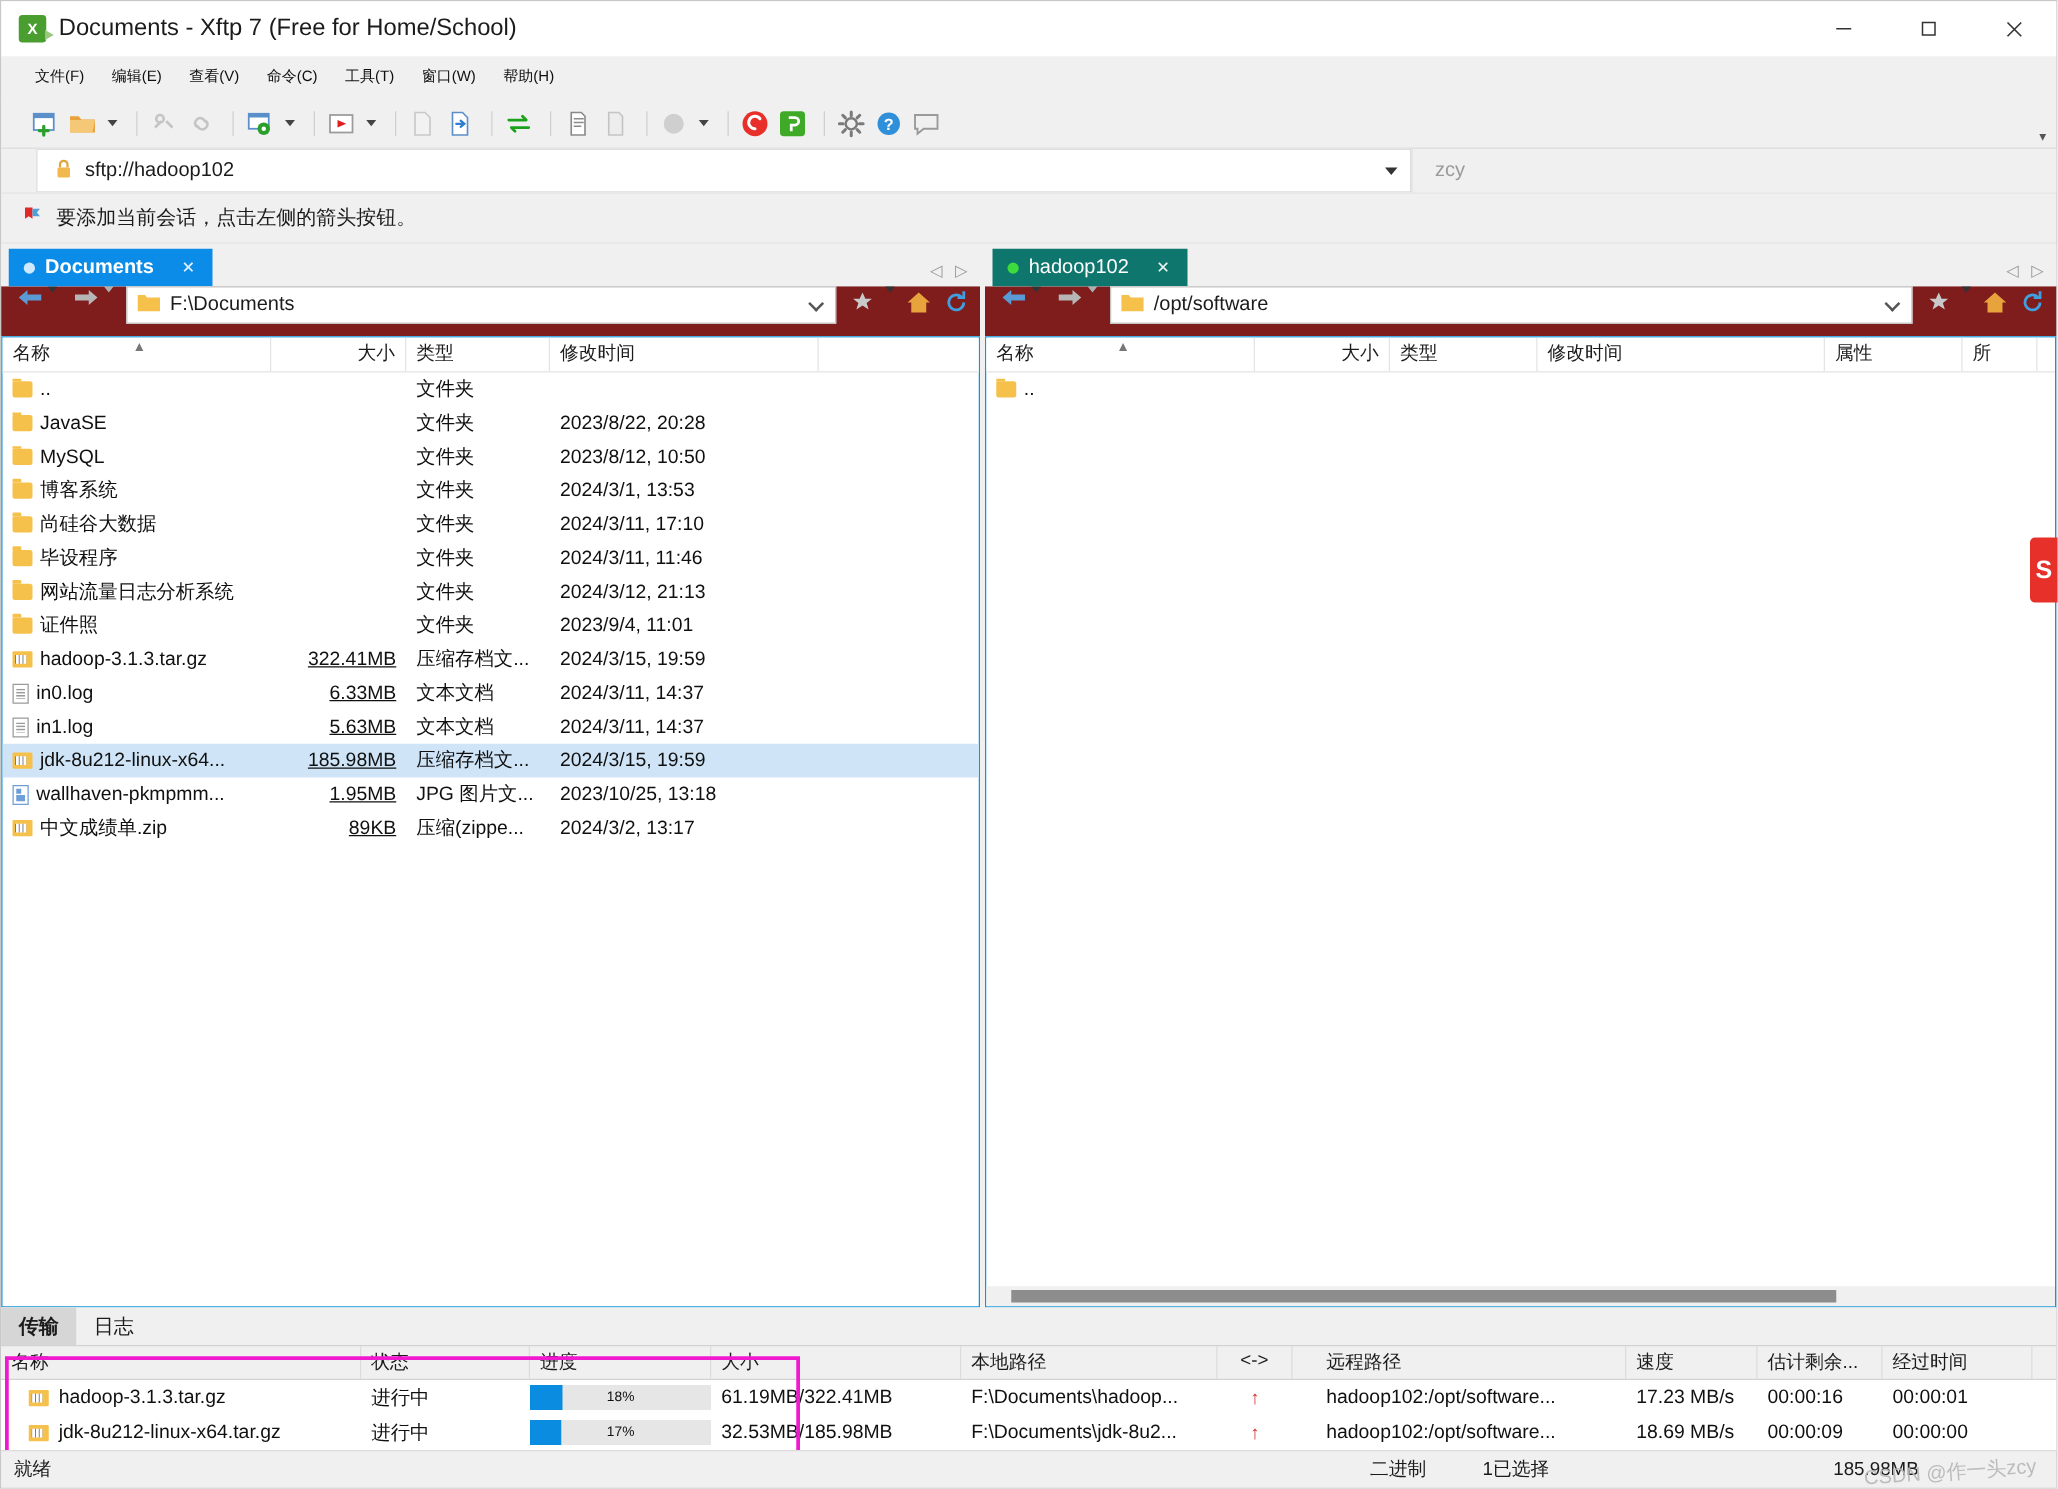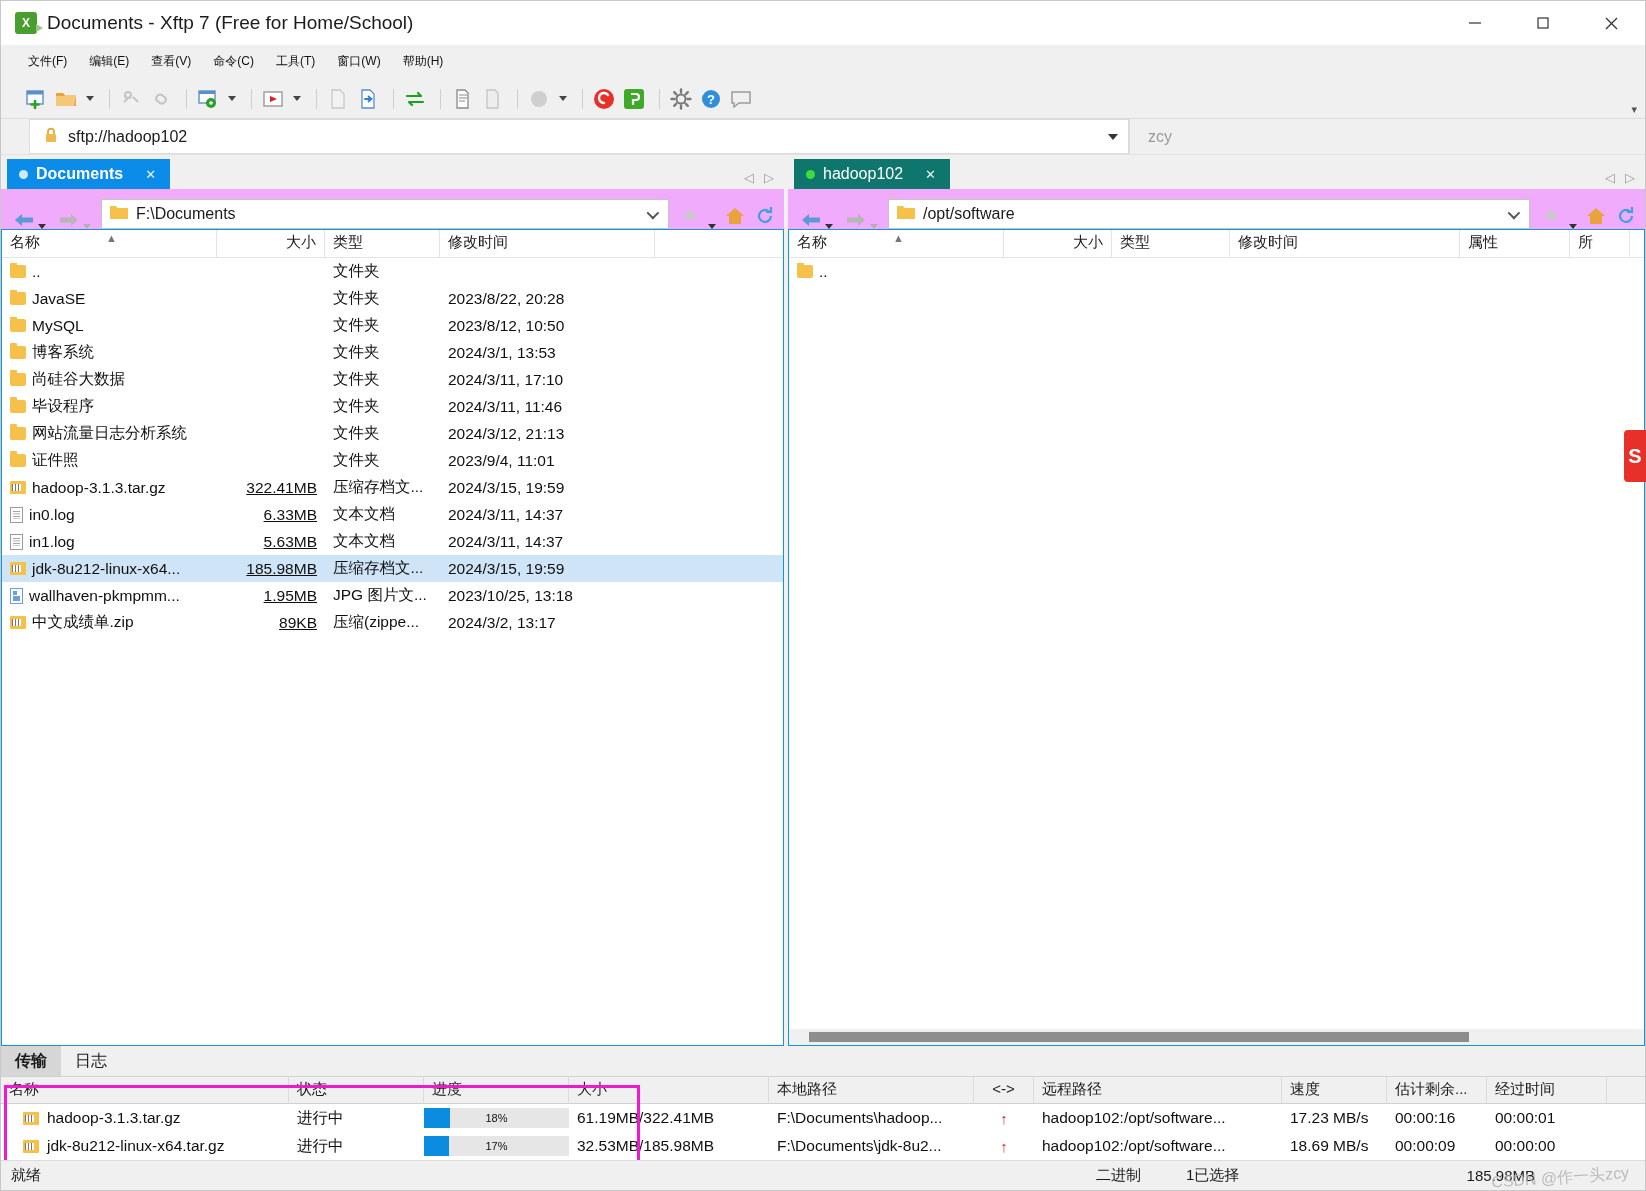--- a/index.html
+++ b/index.html
@@ -119,22 +119,22 @@
   }
   .tab.active { background: #0b8ce8; }
   .tab.inactive { background: #0f766e; font-weight: normal; }
   .tab .dot { width: 9px; height: 9px; border-radius: 50%; margin-right: 8px; }
   .tab.active .dot { background: #cfe8fb; }
   .tab.inactive .dot { background: #3ddc3d; }
   .tab .x { margin-left: 22px; font-size: 13px; opacity: .9; }
   .tab-navs { display:flex; align-items:center; gap:10px; padding: 0 10px 4px 0; color:#9a9a9a; font-size:13px; }
 
   .navrow {
-    height: 40px; flex: 0 0 40px; display: flex; align-items: flex-end;
-    background: #f0abfc; padding: 0 4px;
+    height: 40px; flex: 0 0 40px; display: flex; align-items: flex-start;
+    background: #7f1d1d; padding: 0 4px;
   }
   .nav-arrow { display:flex;align-items:center;margin-left:8px; }
   .nav-caret { margin: 0 4px 0 3px; border-left:4px solid transparent;border-right:4px solid transparent;border-top:5px solid #333; }
   .nav-caret.dim { border-top-color:#b0b0b0; }
   .pathbox {
     flex: 1 1 auto; height: 30px; background: #fff; border: 1px solid #c4c4c4;
     display: flex; align-items: center; margin: 0 6px; position: relative;
   }
   .pathbox .folder { margin: 0 8px 0 8px; }
   .pathbox .ptext { font-size: 16px; color: #1b1b1b; }
@@ -177,21 +177,21 @@
   .xc.nm { display:flex;align-items:center;gap:8px; padding-left:22px;}
   .prog-wrap { width: 145px; height: 20px; background:#e6e6e6; display:flex;align-items:center; position:relative;}
   .prog-bar { height: 20px; background:#0a8ce0; }
   .prog-label { position:absolute; left:0; right:0; text-align:center; font-size:11px; color:#101010;}
   .magenta-box {
     position: absolute; border: 3px solid #ef1acf; pointer-events:none;
   }
   
   .X-name {width:288px;} .X-state{width:135px;} .X-prog{width:145px;}
   .X-size{width:200px;} .X-lpath{width:205px;} .X-dir{width:60px;text-align:center;}
-  .X-rpath{width:248px;} .X-speed{width:105px;} .X-eta{width:100px;} .X-elapsed{width:120px;}
+  .X-rpath{width:248px;margin-left:19px;} .X-speed{width:105px;} .X-eta{width:100px;} .X-elapsed{width:120px;}
 
   
   .statusbar {
     height: 30px; flex:0 0 30px; background:#f0f0f0; display:flex;align-items:center;
     font-size:15px; color:#1b1b1b; position: relative; border-top:1px solid #dcdcdc;
   }
   .sb-left { padding-left:10px; }
   .sb-bin { position:absolute; left:1095px; }
   .sb-sel { position:absolute; left:1185px; }
   .sb-size { position:absolute; right: 110px; }
@@ -384,20 +384,29 @@
             <path d="M4 7V4.6a3 3 0 016 0V7" fill="none" stroke="#e2a53b" stroke-width="1.8"></path>
             <rect x="2" y="7" width="10" height="8" rx="1.2" fill="#f0b84d"></rect>
           </svg>
       </span>
       <span class="addr-url">sftp://hadoop102</span>
       <span class="addr-drop"></span>
     </div>
     <div class="addr-user">zcy</div>
   </div>
 
+  <div class="hintrow">
+    <span>
+      <svg width="18" height="18" viewBox="0 0 18 18">
+          <path d="M3 2h6v9l-3-2-3 2z" fill="#e02a2a"></path>
+          <path d="M9 3h6l-2.5 3L15 9H9z" fill="#4f9fd8"></path>
+        </svg>
+    </span>
+    <span class="hint-text">要添加当前会话，点击左侧的箭头按钮。</span>
+  </div>
 
   <div class="panels">
 
     <div class="panel left">
       <div class="tabrow">
         <div class="tab active">
           <span class="dot"></span>
           <span>Documents</span>
           <span class="x">✕</span>
         </div>

